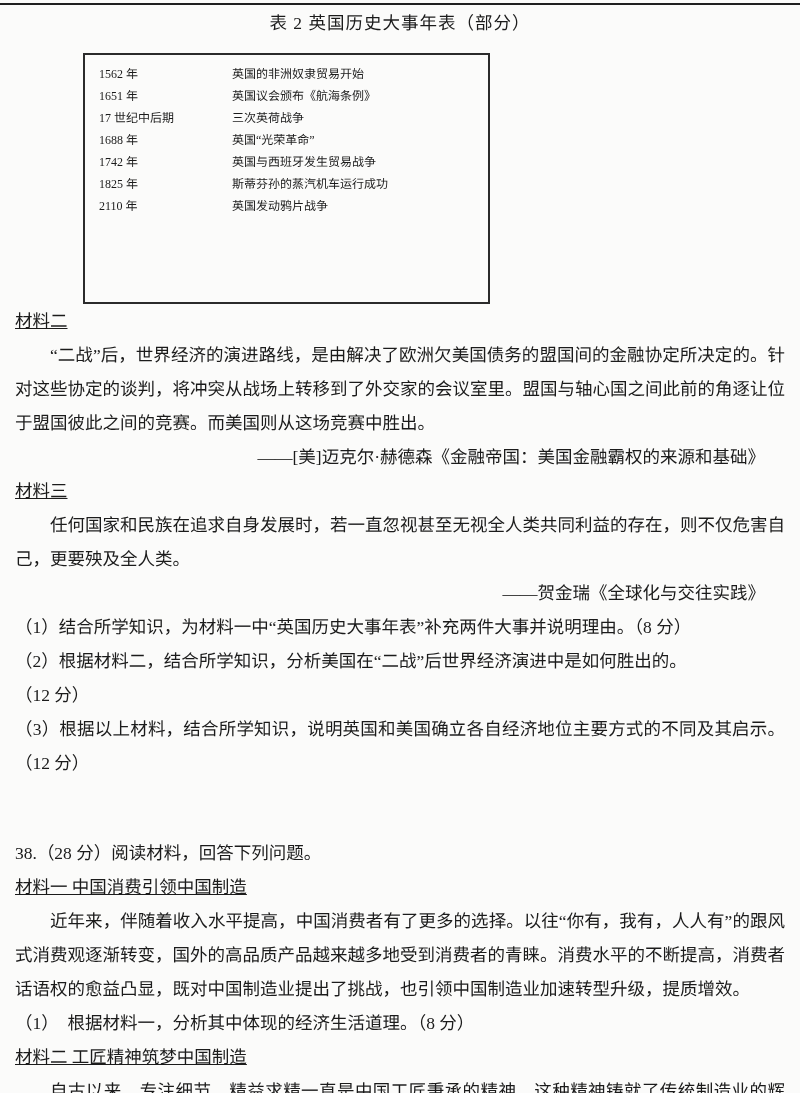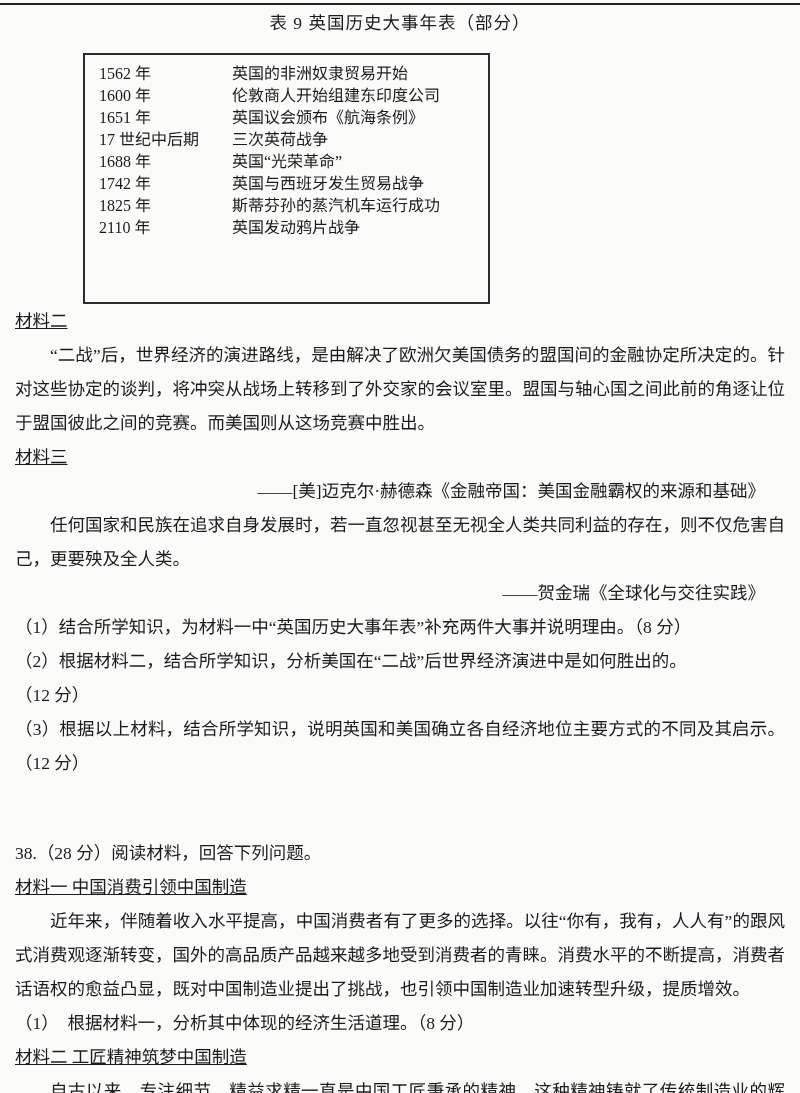--- a/index.html
+++ b/index.html
@@ -35,21 +35,21 @@
     margin-top: 6px;
     letter-spacing: 1px;
   }
   .timeline-box {
     margin-left: 68px;
     margin-top: 18px;
     width: 389px;
     height: 239px;
     border: 2px solid #2b2b2b;
     padding: 8px 0 0 14px;
-    font-size: 16px;
+    font-size: 12px;
     background: #fbfbfa;
   }
   .timeline-row {
     line-height: 22px;
     white-space: nowrap;
   }
   .year-cell {
     display: inline-block;
     width: 133px;
   }
@@ -74,28 +74,25 @@
   }
 </style>
 </head>
 <body>
 
 <div class="page">
   <div class="top-rule"></div>
 
   <div class="content">
 
-    <div class="doc-title">表 9 英国历史大事年表（部分）</div>
+    <div class="doc-title">表 2 英国历史大事年表（部分）</div>
 
     <div class="timeline-box">
       <div class="timeline-row">
         <span class="year-cell">1562 年</span><span>英国的非洲奴隶贸易开始</span>
-      </div>
-      <div class="timeline-row">
-        <span class="year-cell">1600 年</span><span>伦敦商人开始组建东印度公司</span>
       </div>
       <div class="timeline-row">
         <span class="year-cell">1651 年</span><span>英国议会颁布《航海条例》</span>
       </div>
       <div class="timeline-row">
         <span class="year-cell">17 世纪中后期</span><span>三次英荷战争</span>
       </div>
       <div class="timeline-row">
         <span class="year-cell">1688 年</span><span>英国“光荣革命”</span>
       </div>
@@ -105,23 +102,23 @@
       <div class="timeline-row">
         <span class="year-cell">1825 年</span><span>斯蒂芬孙的蒸汽机车运行成功</span>
       </div>
       <div class="timeline-row">
         <span class="year-cell">2110 年</span><span>英国发动鸦片战争</span>
       </div>
     </div>
 
     <div class="line label-line">材料二</div>
     <p class="indent">“二战”后，世界经济的演进路线，是由解决了欧洲欠美国债务的盟国间的金融协定所决定的。针对这些协定的谈判，将冲突从战场上转移到了外交家的会议室里。盟国与轴心国之间此前的角逐让位于盟国彼此之间的竞赛。而美国则从这场竞赛中胜出。</p>
+    <div class="line source-line">——[美]迈克尔·赫德森《金融帝国：美国金融霸权的来源和基础》</div>
+
     <div class="line label-line">材料三</div>
-
-    <div class="line source-line">——[美]迈克尔·赫德森《金融帝国：美国金融霸权的来源和基础》</div>
     <p class="indent">任何国家和民族在追求自身发展时，若一直忽视甚至无视全人类共同利益的存在，则不仅危害自己，更要殃及全人类。</p>
     <div class="line source-line">——贺金瑞《全球化与交往实践》</div>
 
     <p>（1）结合所学知识，为材料一中“英国历史大事年表”补充两件大事并说明理由。（8 分）</p>
     <p>（2）根据材料二，结合所学知识，分析美国在“二战”后世界经济演进中是如何胜出的。</p>
     <p>（12 分）</p>
     <p>（3）根据以上材料，结合所学知识，说明英国和美国确立各自经济地位主要方式的不同及其启示。（12 分）</p>
 
     <div class="q38-block">
       <p>38.（28 分）阅读材料，回答下列问题。</p>

